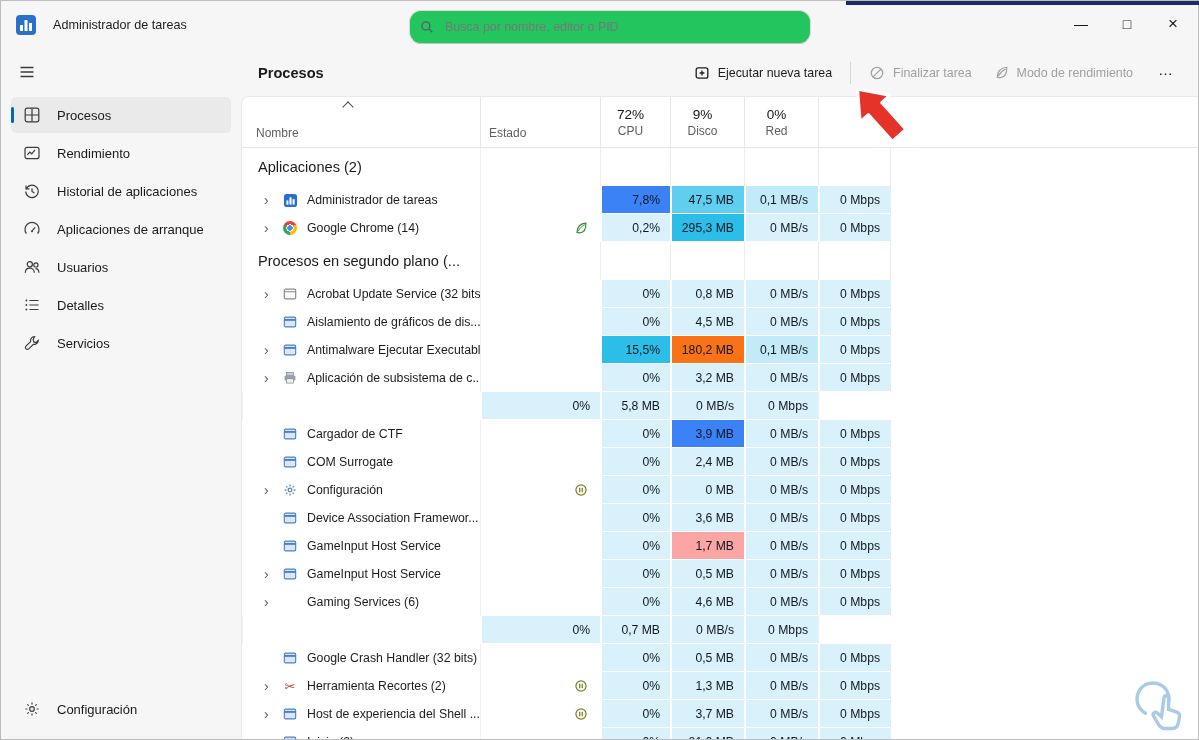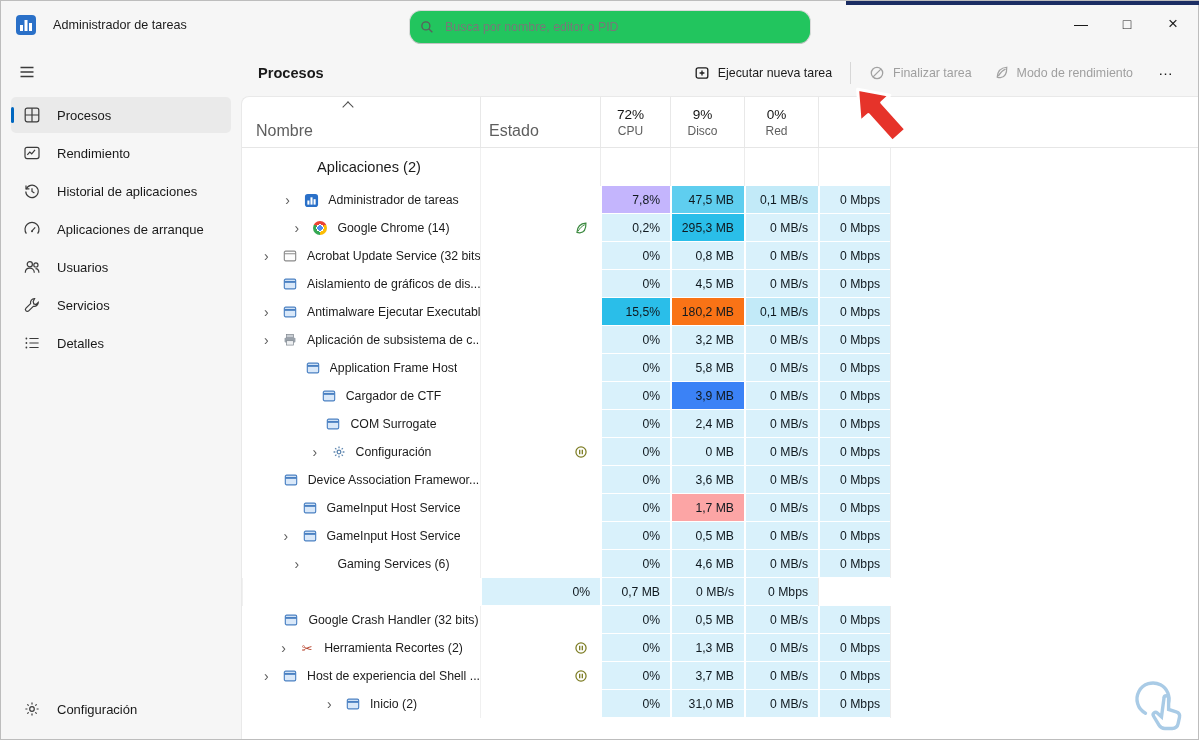--- a/index.html
+++ b/index.html
@@ -44,33 +44,33 @@
   .tb-btn.disabled{color:#9f9f9f;}
   .tb-divider{width:1px;height:22px;background:#d7d7d7;margin:0 7px;}
   .tb-more{font-size:15px;letter-spacing:1px;padding:4px 14px 10px;color:#1b1b1b;}
 
   
   .card{position:absolute;left:240px;top:95px;right:0;bottom:0;background:#fff;
     border-top-left-radius:8px;border-top:1px solid #e9e9e9;border-left:1px solid #e9e9e9;overflow:hidden;box-sizing:border-box;}
   .grid{display:grid;grid-template-columns:238px 120px 70px 74px 74px 72px 1fr;}
   .thead{height:50px;border-bottom:1px solid #e6e6e6;}
   .thead .cell{position:relative;}
-  .th-label{position:absolute;bottom:7px;left:14px;font-size:16px;color:#5e5e5e;}
+  .th-label{position:absolute;bottom:7px;left:14px;font-size:12px;color:#5e5e5e;}
   .th-estado .th-label{left:8px;}
   .th-estado,.th-val,.th-filler{border-left:1px solid #e8e8e8;}
   .th-val{display:flex;flex-direction:column;align-items:flex-end;justify-content:center;gap:2px;padding-right:10px;box-sizing:border-box;}
   .th-pct{font-size:13.6px;color:#141414;}
   .th-sub{font-size:12px;color:#5e5e5e;}
   .sort-caret{position:absolute;left:102px;top:6px;width:7px;height:7px;border-top:1.6px solid #4c4c4c;border-left:1.6px solid #4c4c4c;transform:rotate(45deg);}
 
   .tbody{height:calc(100% - 50px);overflow:hidden;}
   .row{height:28px;}
   .row.group{height:38px;}
   .cell{display:flex;align-items:center;min-width:0;}
-  .cell.name{padding-left:22px;box-sizing:border-box;gap:0;justify-content:center;}
+  .cell.name{padding-left:22px;box-sizing:border-box;gap:0;}
   .chevron{width:18px;flex:0 0 18px;color:#5d5d5d;font-size:14px;line-height:1;}
   .chevron.hidden{visibility:hidden;}
   .proc-icon{width:16px;flex:0 0 16px;display:flex;align-items:center;justify-content:center;margin-right:9px;}
   .proc-name{font-size:12.3px;color:#1c1c1c;white-space:nowrap;overflow:hidden;text-overflow:clip;}
   .group-label{font-size:14.6px;color:#1a1a1a;padding-left:0px;white-space:nowrap;}
   .group .cell.name{padding-left:16px;}
   .cell.estado{justify-content:flex-end;padding-right:12px;box-sizing:border-box;border-left:1px solid #f0f0f0;}
   .cell.val{justify-content:flex-end;padding-right:10px;box-sizing:border-box;font-size:12.2px;color:#10191f;
     border-left:2px solid #fff;border-bottom:1px solid #fff;}
   .cell.val.emptyval{background:#fff !important;border-left:1px solid #ececec;border-bottom:none;}
@@ -172,36 +172,36 @@
               <circle cx="6.8" cy="6.3" r="2.6"></circle>
               <path d="M2.3 14.8c0-3 2-4.6 4.5-4.6s4.5 1.6 4.5 4.6"></path>
               <circle cx="12.9" cy="6.9" r="2.1"></circle>
               <path d="M12.5 10.6c2.2.1 3.4 1.6 3.4 4.1"></path>
             </svg>
           </span>
           <span class="nav-label">Usuarios</span>
         </div>
         <div class="nav-item">
           <span class="nav-icon">
-            <svg viewBox="0 0 18 18" width="18" height="18" fill="none" stroke="#3b3b3b" stroke-width="1.2">
-              <path d="M11.6 2.6a4 4 0 0 0-4 5L3 12.2a1.9 1.9 0 0 0 2.7 2.7l4.6-4.6a4 4 0 0 0 5-4l-2.2 2.2-2.3-.6-.6-2.3z"></path>
-            </svg>
-          </span>
-          <span class="nav-label">Servicios</span>
-        </div>
-        <div class="nav-item">
-          <span class="nav-icon">
             <svg viewBox="0 0 18 18" width="18" height="18" stroke="#3b3b3b" stroke-width="1.2">
               <circle cx="3.4" cy="4.5" r=".9" fill="#3b3b3b" stroke="none"></circle>
               <circle cx="3.4" cy="9" r=".9" fill="#3b3b3b" stroke="none"></circle>
               <circle cx="3.4" cy="13.5" r=".9" fill="#3b3b3b" stroke="none"></circle>
               <path d="M6.4 4.5h9.2M6.4 9h9.2M6.4 13.5h9.2"></path>
             </svg>
           </span>
           <span class="nav-label">Detalles</span>
+        </div>
+        <div class="nav-item">
+          <span class="nav-icon">
+            <svg viewBox="0 0 18 18" width="18" height="18" fill="none" stroke="#3b3b3b" stroke-width="1.2">
+              <path d="M11.6 2.6a4 4 0 0 0-4 5L3 12.2a1.9 1.9 0 0 0 2.7 2.7l4.6-4.6a4 4 0 0 0 5-4l-2.2 2.2-2.3-.6-.6-2.3z"></path>
+            </svg>
+          </span>
+          <span class="nav-label">Servicios</span>
         </div>
       </nav>
     <div class="sidebar-footer">
       <div class="nav-item">
 
         <span class="nav-icon" id="footer-icon">
             <svg viewBox="0 0 18 18" width="18" height="18" fill="none" stroke="#3b3b3b" stroke-width="1.2">
               <circle cx="9" cy="9" r="2.3"></circle>
               <path d="M9 2.4v2M9 13.6v2M2.4 9h2M13.6 9h2M4.3 4.3l1.4 1.4M12.3 12.3l1.4 1.4M13.7 4.3l-1.4 1.4M5.7 12.3l-1.4 1.4"></path>
             </svg>
@@ -288,21 +288,21 @@
               <svg viewBox="0 0 16 16" width="15" height="15">
                 <rect x="1" y="1" width="14" height="14" rx="3" fill="#2a70c8"></rect>
                 <rect x="3.6" y="8" width="2.2" height="4.4" fill="#fff"></rect>
                 <rect x="6.9" y="4.6" width="2.2" height="7.8" fill="#fff"></rect>
                 <rect x="10.2" y="6.6" width="2.2" height="5.8" fill="#fff"></rect>
               </svg>
             </span>
             <span class="proc-name">Administrador de tareas</span>
           </div>
           <div class="cell estado"></div>
-          <div class="cell val" style="background:#c4b5fd">7,8%</div>
+          <div class="cell val" style="background:#3b82f6">7,8%</div>
           <div class="cell val" style="background:#5fceef">47,5 MB</div>
           <div class="cell val" style="background:#c2eaf8">0,1 MB/s</div>
           <div class="cell val" style="background:#d9f1fb">0 Mbps</div>
           <div class="cell filler"></div>
         </div>
         <div class="row proc grid">
           <div class="cell name">
             <span class="chevron">›</span>
             <span class="proc-icon">
               <span class="ic-chrome"></span>
@@ -316,20 +316,31 @@
                 <path d="M4.6 11.8C6.6 8 9.4 5.6 12.4 4.2" stroke-width="1.1"></path>
               </svg>
             </span>
           </div>
           <div class="cell val" style="background:#d9f1fb">0,2%</div>
           <div class="cell val" style="background:#2abee9">295,3 MB</div>
           <div class="cell val" style="background:#d9f1fb">0 MB/s</div>
           <div class="cell val" style="background:#d9f1fb">0 Mbps</div>
           <div class="cell filler"></div>
         </div>
+        <div class="row group grid">
+          <div class="cell name">
+            <span class="group-label">Procesos en segundo plano (...</span>
+          </div>
+          <div class="cell estado"></div>
+          <div class="cell val emptyval"></div>
+          <div class="cell val emptyval"></div>
+          <div class="cell val emptyval"></div>
+          <div class="cell val emptyval"></div>
+          <div class="cell filler"></div>
+        </div>
         <div class="row proc grid">
           <div class="cell name">
             <span class="chevron">›</span>
             <span class="proc-icon">
               <svg viewBox="0 0 16 16" width="14" height="14">
                 <rect x="1.5" y="2.5" width="13" height="11" rx="1.5" fill="#fdfdfd" stroke="#8a8a8a" stroke-width="1.3"></rect>
                 <path d="M1.5 5.4h13" stroke="#8a8a8a" stroke-width="1.2"></path>
               </svg>
             </span>
             <span class="proc-name">Acrobat Update Service (32 bits)</span>
@@ -390,30 +401,20 @@
             <span class="proc-name">Aplicación de subsistema de c...</span>
           </div>
           <div class="cell estado"></div>
           <div class="cell val" style="background:#d9f1fb">0%</div>
           <div class="cell val" style="background:#d9f1fb">3,2 MB</div>
           <div class="cell val" style="background:#d9f1fb">0 MB/s</div>
           <div class="cell val" style="background:#d9f1fb">0 Mbps</div>
           <div class="cell filler"></div>
         </div>
         <div class="row proc grid">
-          <div class="cell name">
-            <span class="chevron hidden">›</span>
-            <span class="proc-icon">
-              <svg viewBox="0 0 16 16" width="14" height="14">
-                <rect x="1.5" y="2.5" width="13" height="11" rx="1.5" fill="#d9e8f9" stroke="#4a80c2" stroke-width="1.3"></rect>
-                <path d="M1.5 5.6h13" stroke="#4a80c2" stroke-width="2.2"></path>
-              </svg>
-            </span>
-            <span class="proc-name">Application Frame Host</span>
-          </div>
           <div class="cell estado"></div>
           <div class="cell val" style="background:#d9f1fb">0%</div>
           <div class="cell val" style="background:#d9f1fb">5,8 MB</div>
           <div class="cell val" style="background:#d9f1fb">0 MB/s</div>
           <div class="cell val" style="background:#d9f1fb">0 Mbps</div>
           <div class="cell filler"></div>
         </div>
         <div class="row proc grid">
           <div class="cell name">
             <span class="chevron hidden">›</span>

